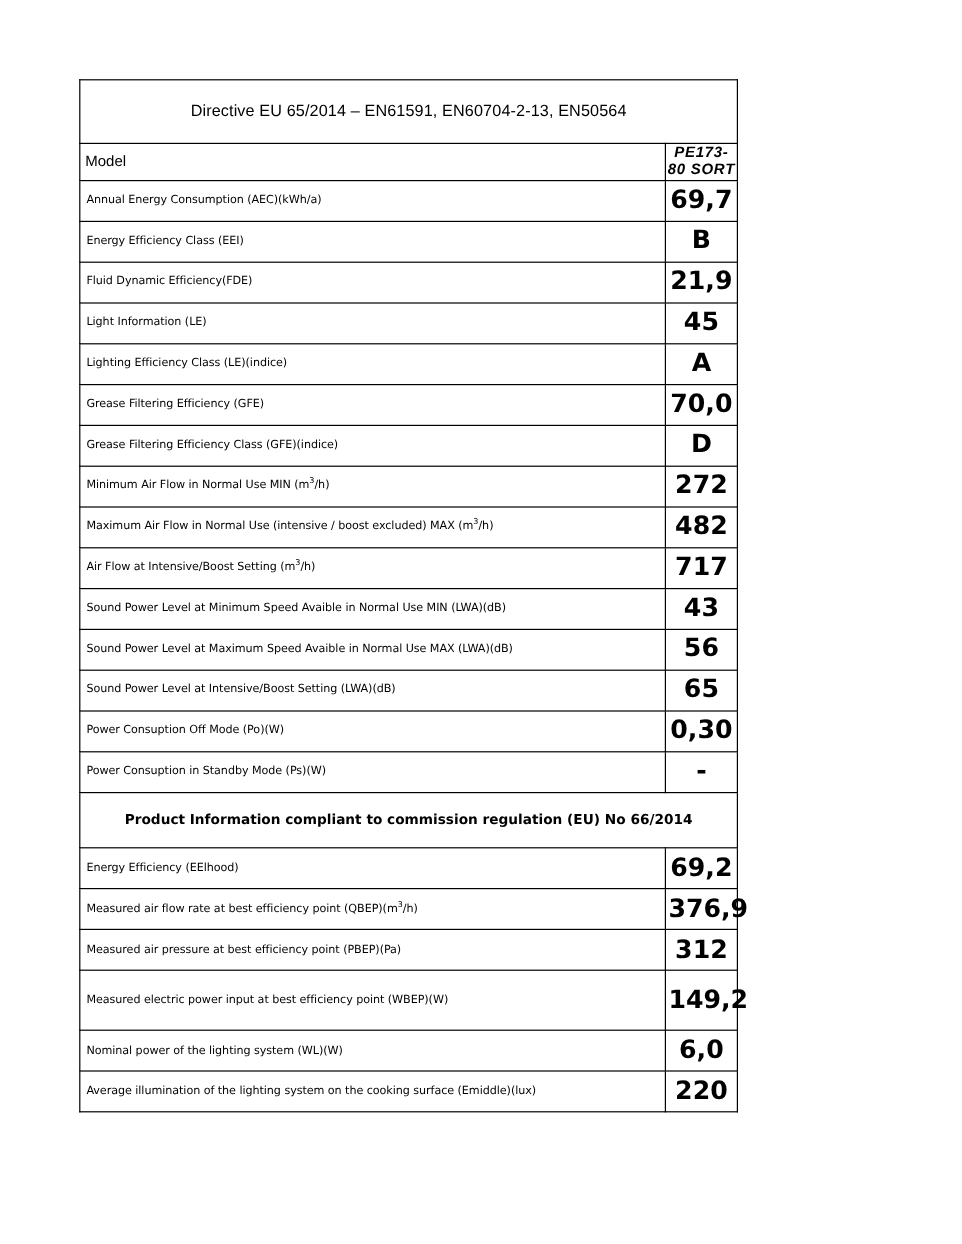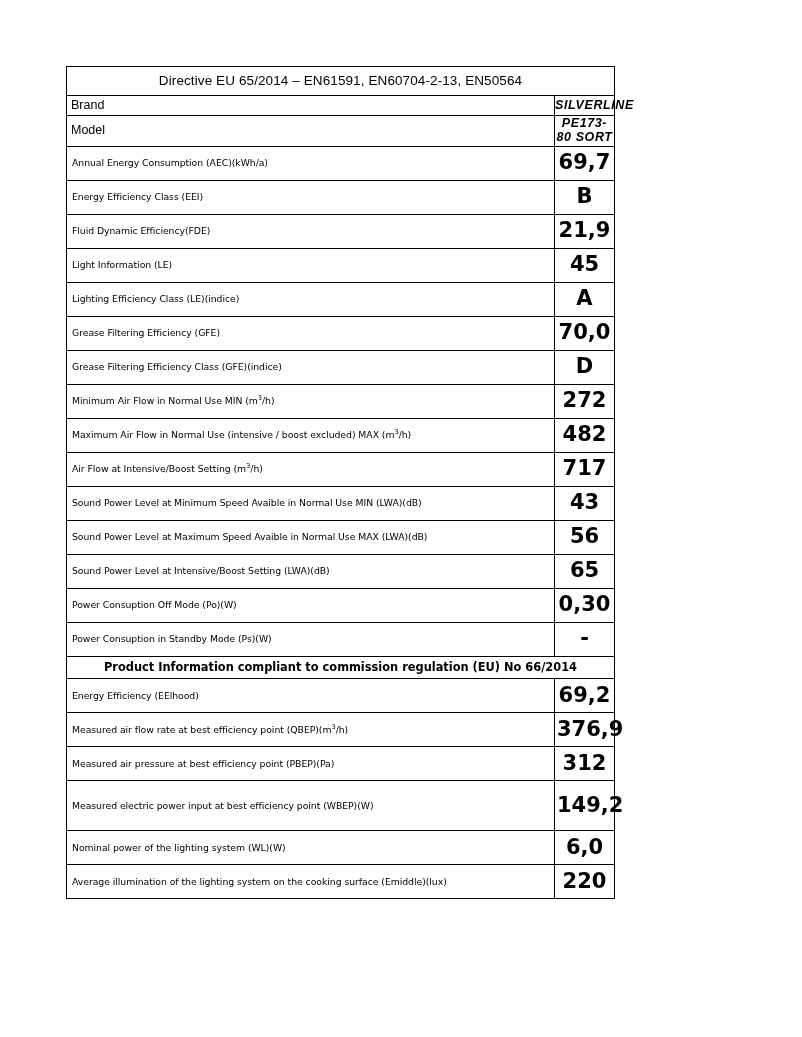--- a/index.html
+++ b/index.html
@@ -25,21 +25,21 @@
   }
 
   table.fiche {
     width: 548px;
     border-collapse: collapse;
     table-layout: fixed;
   }
 
   table.fiche td {
     border: 1px solid #000000;
-    padding: 4px;
+    padding: 16px;
     vertical-align: middle;
     background: #ffffff;
   }
 
   
   col.c-label  { width: 488px; }
   col.c-value  { width: 60px; }
 
   
   .row-title td {
@@ -116,24 +116,20 @@
     <colgroup>
       <col class="c-label">
       <col class="c-value">
     </colgroup>
     <tbody>
 
       <tr class="row-title">
         <td colspan="2">Directive EU 65/2014 – EN61591, EN60704-2-13, EN50564</td>
       </tr>
 
-      <tr class="row-bm">
-        <td class="lbl">Brand</td>
-        <td class="val">SILVERLINE</td>
-      </tr>
 
       <tr class="row-bm">
         <td class="lbl">Model</td>
         <td class="val">PE173-80 SORT</td>
       </tr>
 
       <tr class="row-data" style="height: 34px;">
           <td class="lbl">Annual Energy Consumption (AEC)(kWh/a)</td>
           <td class="val">69,7</td>
         </tr>

